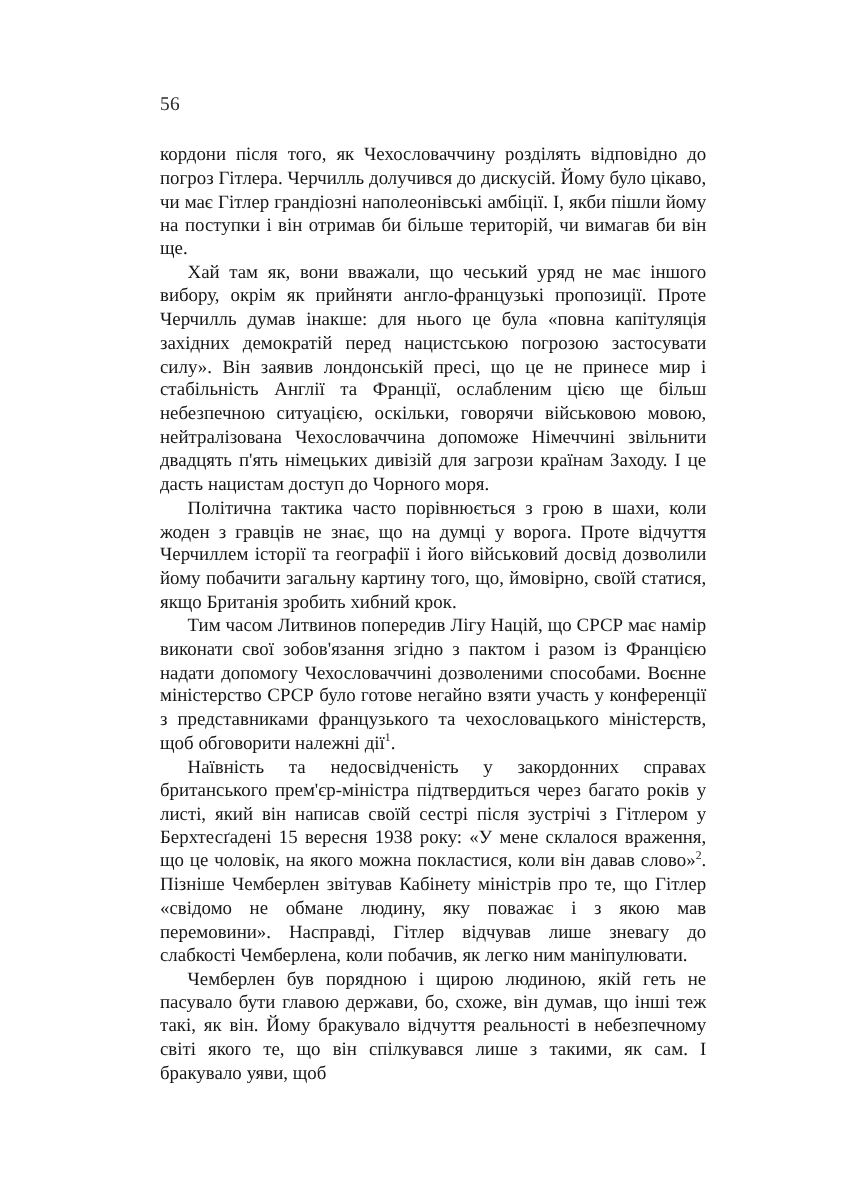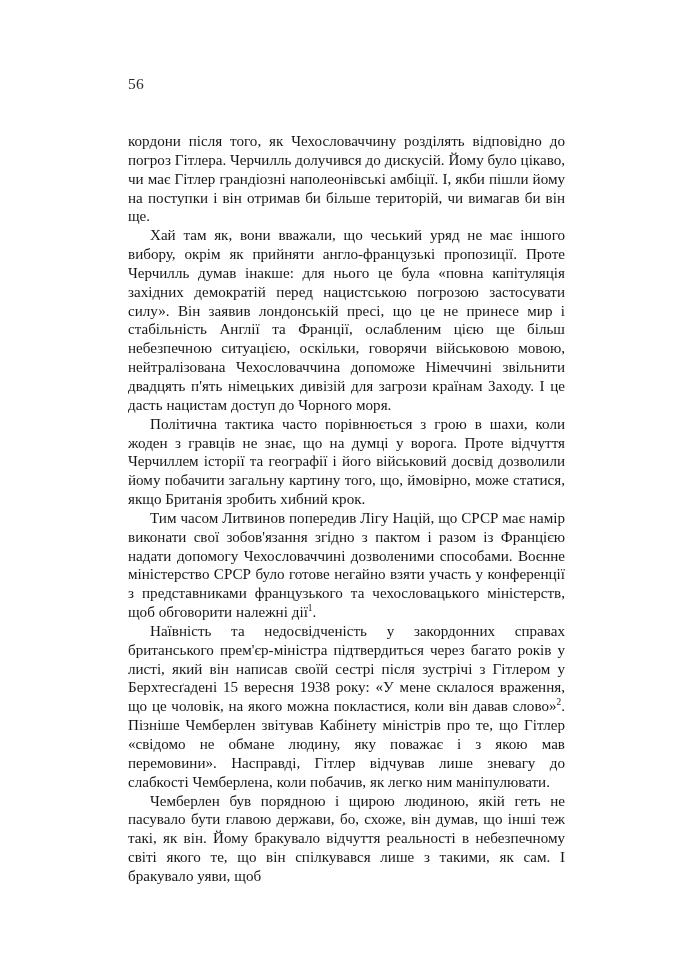--- a/index.html
+++ b/index.html
@@ -50,21 +50,21 @@
     letter-spacing: 2.3px;
     color: #2e2e2e;
     line-height: 20px;
     white-space: nowrap;
   }
 
   
   .textblock {
     position: absolute;
     left: 128px;
-    top: 132px;
+    top: 115px;
     width: 437px;
   }
 
   p.para {
     margin: 0;
     text-align: justify;
     text-align-last: left;
     font-size: 15.1px;
     line-height: 18.85px;
     text-indent: 22px;
@@ -91,21 +91,21 @@
   <div class="running-head">
     <span class="folio">56</span>
   </div>
 
   <div class="textblock">
 
     <p class="para first">кордони після того, як Чехословаччину розділять відповідно до погроз Гітлера. Черчилль долучився до дискусій. Йому було цікаво, чи має Гітлер грандіозні наполеонівські амбіції. І, якби пішли йому на поступки і він отримав би більше територій, чи вимагав би він ще.</p>
 
     <p class="para">Хай там як, вони вважали, що чеський уряд не має іншого вибору, окрім як прийняти англо-французькі пропозиції. Проте Черчилль думав інакше: для нього це була «повна капітуляція західних демократій перед нацистською погрозою застосувати силу». Він заявив лондонській пресі, що це не принесе мир і стабільність Англії та Франції, ослабленим цією ще більш небезпечною ситуацією, оскільки, говорячи військовою мовою, нейтралізована Чехословаччина допоможе Німеччині звільнити двадцять п'ять німецьких дивізій для загрози країнам Заходу. І це дасть нацистам доступ до Чорного моря.</p>
 
-    <p class="para">Політична тактика часто порівнюється з грою в шахи, коли жоден з гравців не знає, що на думці у ворога. Проте відчуття Черчиллем історії та географії і його військовий досвід дозволили йому побачити загальну картину того, що, ймовірно, може статися, якщо Британія зробить хибний крок.</p>
+    <p class="para">Політична тактика часто порівнюється з грою в шахи, коли жоден з гравців не знає, що на думці у ворога. Проте відчуття Черчиллем історії та географії і його військовий досвід дозволили йому побачити загальну картину того, що, ймовірно, своїй статися, якщо Британія зробить хибний крок.</p>
 
     <p class="para"><span>Тим часом Литвинов попередив Лігу Націй, що СРСР має намір виконати свої зобов'язання згідно з пактом і разом із Францією надати допомогу Чехословаччині дозволеними способами. Воєнне міністерство СРСР було готове негайно взяти участь у конференції з представниками французького та чехословацького міністерств, щоб обговорити належні дії</span><sup>1</sup><span>.</span></p>
 
     <p class="para"><span>Наївність та недосвідченість у закордонних справах британського прем'єр-міністра підтвердиться через багато років у листі, який він написав своїй сестрі після зустрічі з Гітлером у Берхтесґадені 15 вересня 1938 року: «У мене склалося враження, що це чоловік, на якого можна покластися, коли він давав слово»</span><sup>2</sup><span>. Пізніше Чемберлен звітував Кабінету міністрів про те, що Гітлер «свідомо не обмане людину, яку поважає і з якою мав перемовини». Насправді, Гітлер відчував лише зневагу до слабкості Чемберлена, коли побачив, як легко ним маніпулювати.</span></p>
 
     <p class="para">Чемберлен був порядною і щирою людиною, якій геть не пасувало бути главою держави, бо, схоже, він думав, що інші теж такі, як він. Йому бракувало відчуття реальності в небезпечному світі якого те, що він спілкувався лише з такими, як сам. І бракувало уяви, щоб</p>
 
   </div>
 
 </div>

